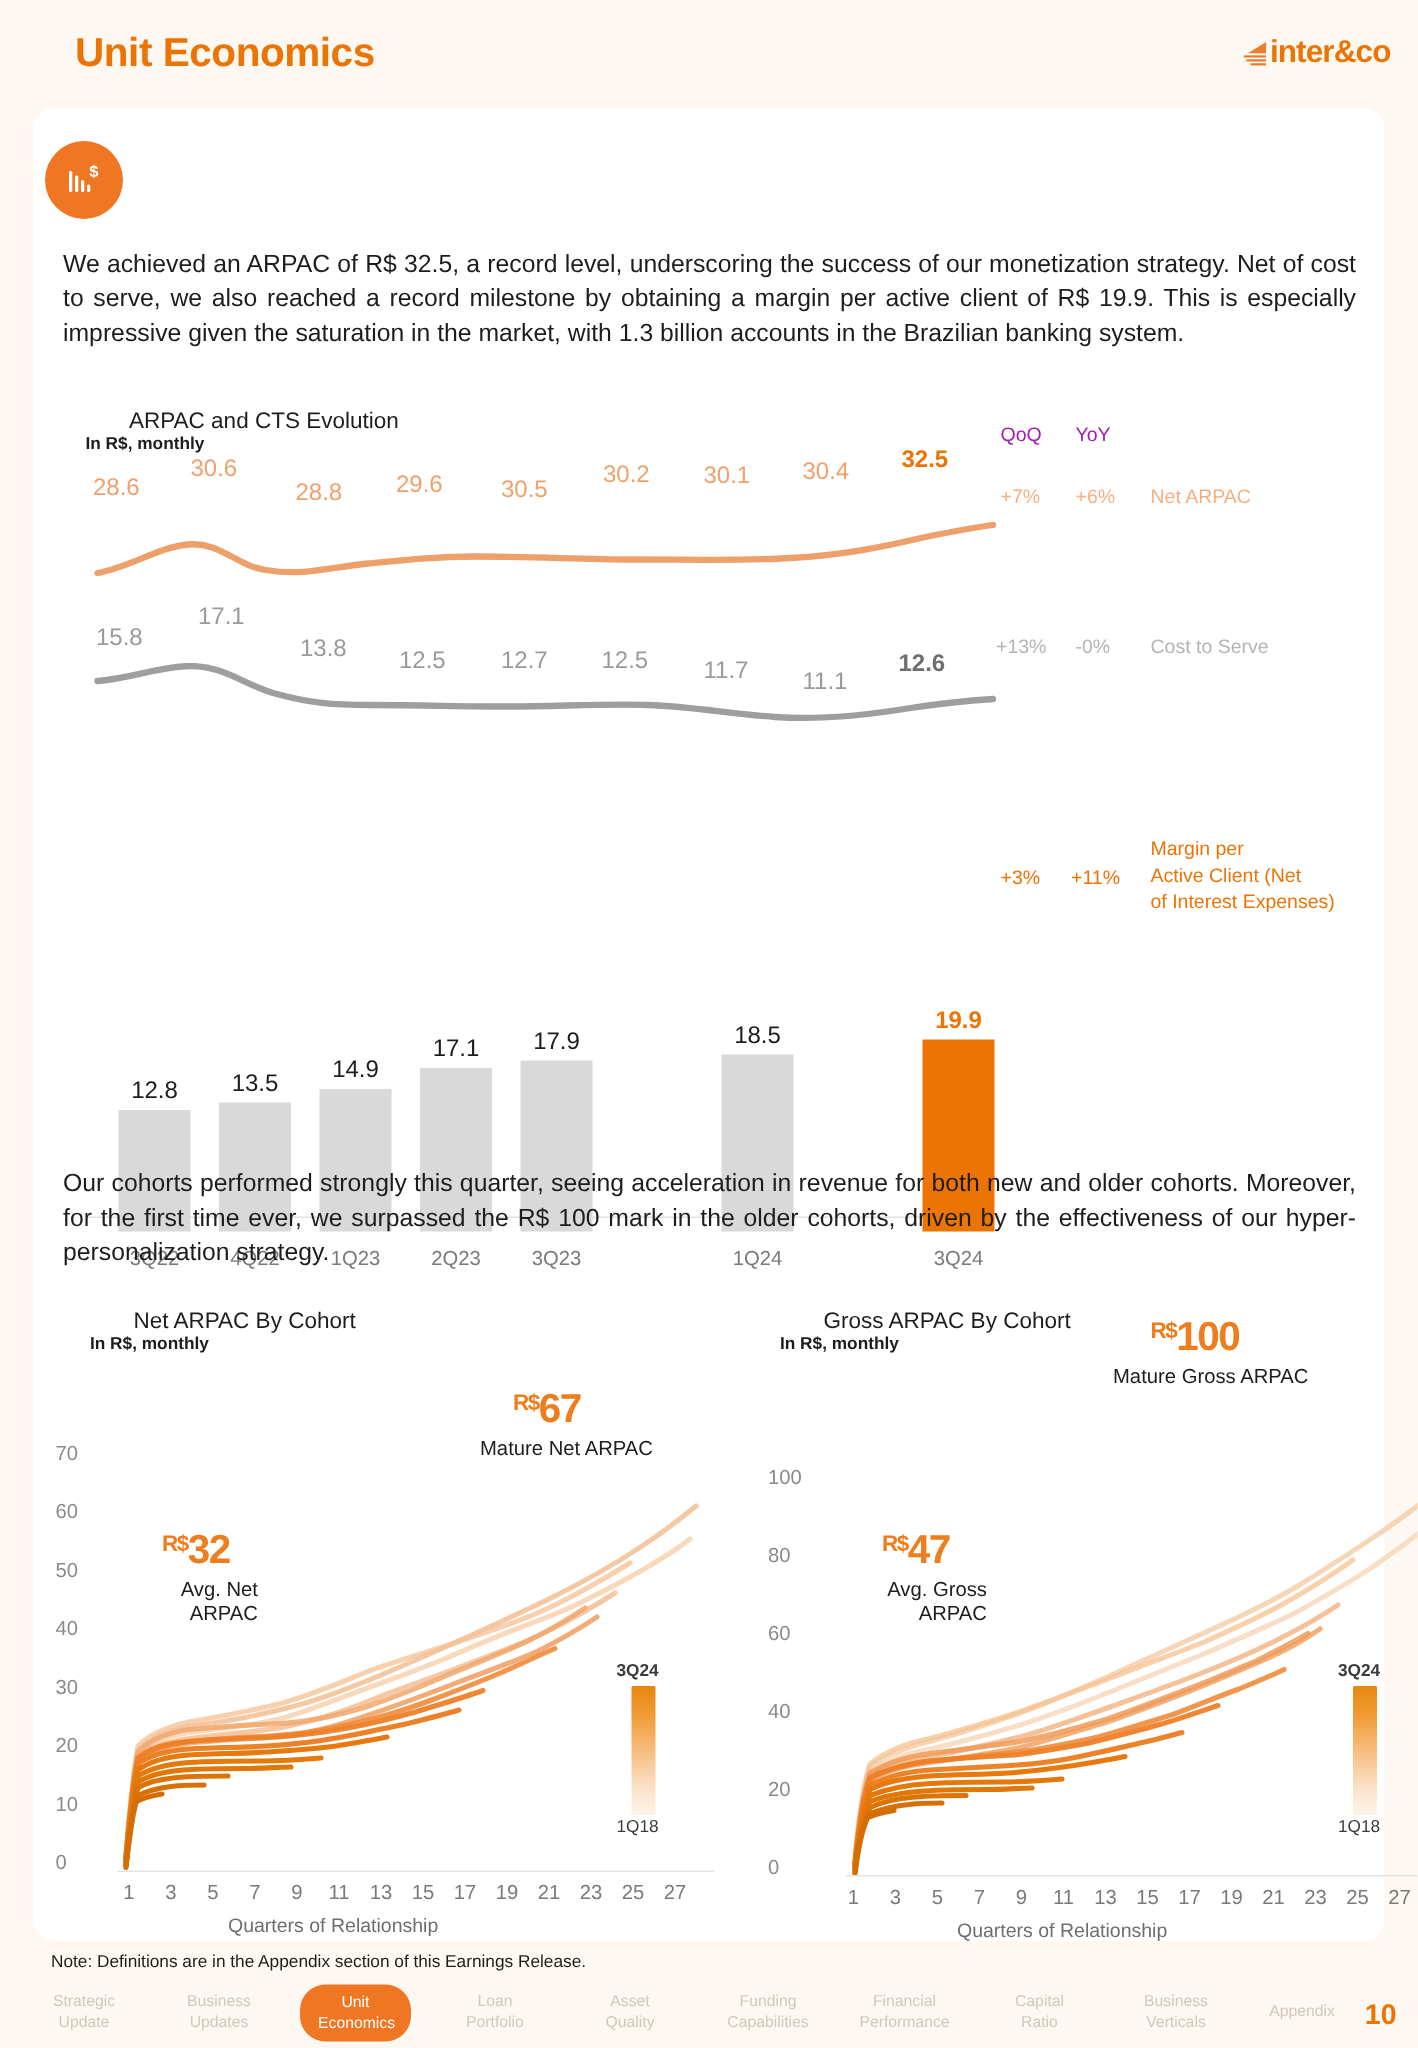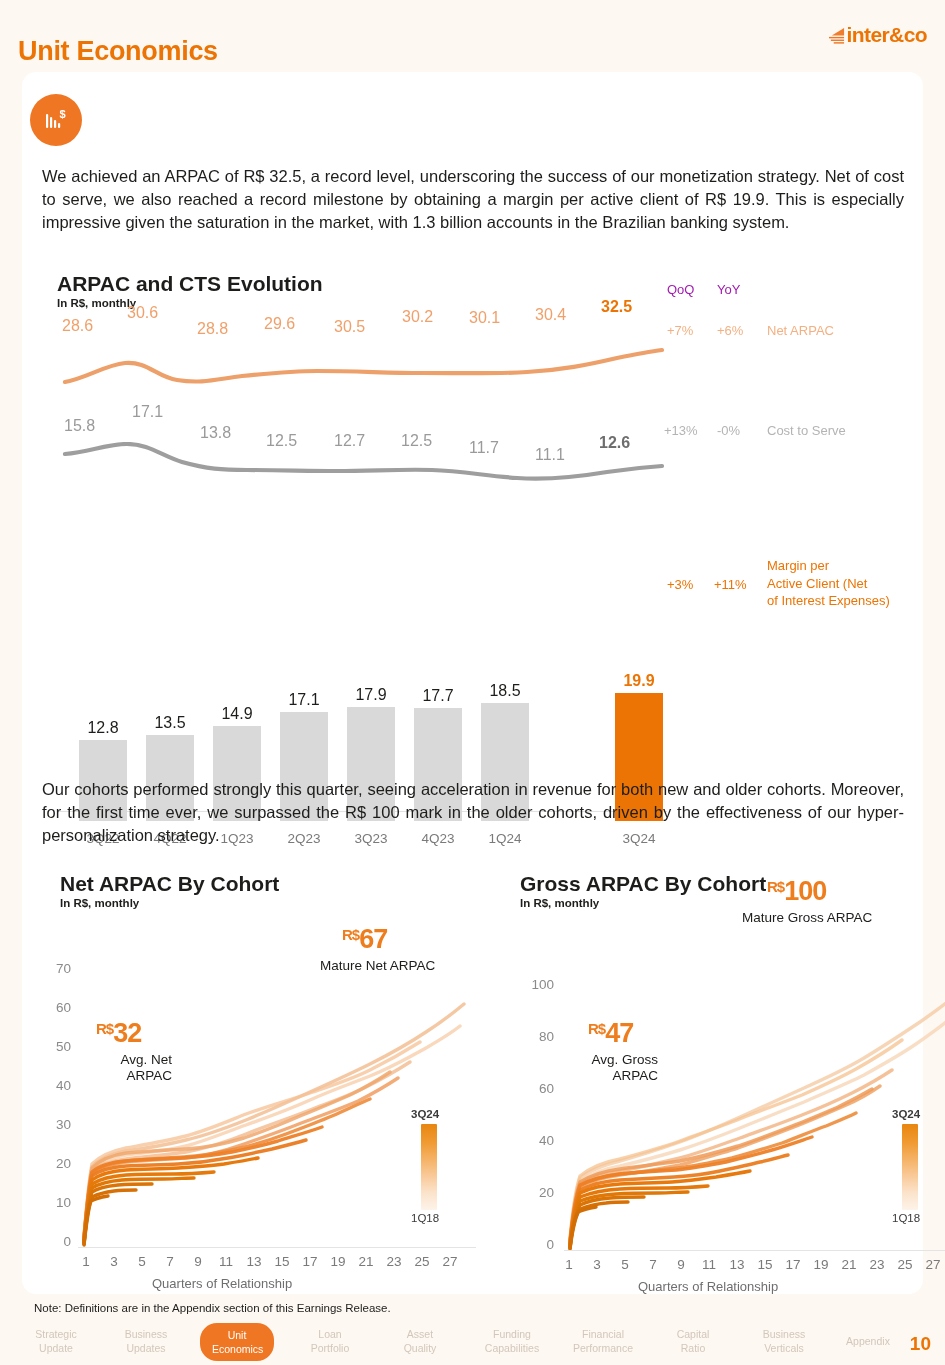--- a/index.html
+++ b/index.html
@@ -7,24 +7,23 @@
     width: 945px; height: 1365px;
     background: #fdf7f0;
     font-family: "Liberation Sans", sans-serif;
     overflow: hidden;
   }
   .page { position: relative; width: 945px; height: 1365px; background: #fdf8f2; }
 
   
   .header { position: absolute; top: 0; left: 0; width: 945px; height: 72px; }
   .page-title {
-    position: absolute; left: 18px; top: 20px;
+    position: absolute; left: 50px; top: 20px;
     font-size: 27px; font-weight: bold; color: #ec7404;
     letter-spacing: -0.3px;
-    margin-top: 16px;
   }
   .logo { position: absolute; right: 18px; top: 23px; display: flex; align-items: center; }
   .logo-burst { position: relative; width: 16px; height: 17px; margin-right: 2px; }
   .logo-text { font-size: 21px; font-weight: bold; color: #ec7404; letter-spacing: -0.6px; }
 
   
   .card {
     position: absolute; left: 22px; top: 72px;
     width: 901px; height: 1222px;
     background: #ffffff; border-radius: 14px;
@@ -47,21 +46,21 @@
   
   .para {
     position: absolute; font-size: 16.5px; line-height: 1.38;
     color: #1d1d1b; text-align: justify; text-justify: inter-word;
   }
   #para1 { left: 20px; top: 93px; width: 862px; }
   #para2 { left: 20px; top: 706px; width: 862px; }
 
   
   .c1 { position: absolute; left: 20px; top: 200px; width: 862px; height: 480px; }
-  .ch-title { font-size: 21px; font-weight: bold; color: #1d1d1b; }
+  .ch-title { font-size: 15px; font-weight: normal; color: #1d1d1b; margin-left: 29px; }
   .ch-sub { font-size: 11.5px; font-weight: bold; color: #1d1d1b; margin-top: 1px; }
 
   .hdr-qoq { position: absolute; font-size: 13px; color: #a21caf; }
 
   .lbl { position: absolute; font-size: 16px; white-space: nowrap; }
   .lbl.arpac { color: #f0a06a; }
   .lbl.arpac.hl { color: #ec7404; font-weight: bold; }
   .lbl.cts { color: #9a9a9a; }
   .lbl.cts.hl { color: #6e6e6e; font-weight: bold; }
 
@@ -86,21 +85,21 @@
   }
   .axis-line { position: absolute; left: 15px; top: 539px; width: 610px; height: 1px; background: #e2e2e2; }
 
   
   .cohort { position: absolute; top: 800px; width: 440px; height: 410px; }
   #cohortL { left: 20px; }
   #cohortR { left: 480px; }
   .big-amt { position: absolute; font-size: 27px; font-weight: bold; color: #ee7d1e; letter-spacing: -1px; white-space: nowrap; }
   .big-amt .cur { font-size: 15px; vertical-align: 8px; font-weight: bold; }
   .big-cap { position: absolute; font-size: 13.5px; color: #1d1d1b; white-space: nowrap; text-align: right; line-height: 1.15; }
-  .ytick { position: absolute; font-size: 13.5px; color: #8a8a8a; text-align: right; width: 34px; }
+  .ytick { position: absolute; font-size: 13.5px; color: #8a8a8a; text-align: left; width: 34px; }
   .xtick { position: absolute; font-size: 13.5px; color: #7a7a7a; text-align: center; width: 22px; }
   .xaxis-title { position: absolute; font-size: 13px; color: #6e6e6e; text-align: left; }
   .grad-bar { position: absolute; width: 16px; height: 86px; border-radius: 1px;
     background: linear-gradient(to bottom, #e8860f 0%, #f09b33 22%, #f8c38a 55%, #fbe3cb 80%, #fdf3e9 100%); }
   .grad-lbl { position: absolute; font-size: 11.5px; color: #3b3b3b; font-weight: bold; white-space: nowrap; }
   .cax { position: absolute; height: 1px; background: #e4e4e4; }
 
   
   .note { position: absolute; left: 34px; top: 1302px; font-size: 11.5px; color: #1d1d1b; }
   .nav { position: absolute; left: 0; top: 1327px; width: 945px; height: 38px; }
@@ -230,25 +229,20 @@
           <div class="bar" style="height:109px"></div>
           <div class="bar-cat">2Q23</div>
         </div>
 
         <div class="bar-group" style="left:290px">
           <div class="bar-val" style="bottom:117px">17.9</div>
           <div class="bar" style="height:114px"></div>
           <div class="bar-cat">3Q23</div>
         </div>
 
-        <div class="bar-group" style="left:357px">
-          <div class="bar-val" style="bottom:116px">17.7</div>
-          <div class="bar" style="height:113px"></div>
-          <div class="bar-cat">4Q23</div>
-        </div>
 
         <div class="bar-group" style="left:424px">
           <div class="bar-val" style="bottom:121px">18.5</div>
           <div class="bar" style="height:118px"></div>
           <div class="bar-cat">1Q24</div>
         </div>
 
 
         <div class="bar-group" style="left:558px">
           <div class="bar-val hl" style="bottom:131px">19.9</div>
@@ -262,21 +256,21 @@
 
     <div class="cohort" id="cohortL">
       <div style="position:absolute;left:18px;top:0">
         <div class="ch-title">Net ARPAC By Cohort</div>
         <div class="ch-sub">In R$, monthly</div>
       </div>
 
       <div class="big-amt" style="left:300px;top:52px"><span class="cur">R$</span><span>67</span></div>
       <div class="big-cap" style="left:278px;top:86px">Mature Net ARPAC</div>
 
-      <div class="big-amt" style="left:54px;top:146px"><span class="cur">R$</span><span>32</span></div>
+      <div class="big-amt" style="left:66px;top:146px"><span class="cur">R$</span><span>32</span></div>
       <div class="big-cap" style="left:56px;top:180px;width:74px;white-space:pre-line">Avg. Net
 ARPAC</div>
 
       <div class="ytick" style="left:-5px;top:89px">70</div>
       <div class="ytick" style="left:-5px;top:128px">60</div>
       <div class="ytick" style="left:-5px;top:167px">50</div>
       <div class="ytick" style="left:-5px;top:206px">40</div>
       <div class="ytick" style="left:-5px;top:245px">30</div>
       <div class="ytick" style="left:-5px;top:284px">20</div>
       <div class="ytick" style="left:-5px;top:323px">10</div>

